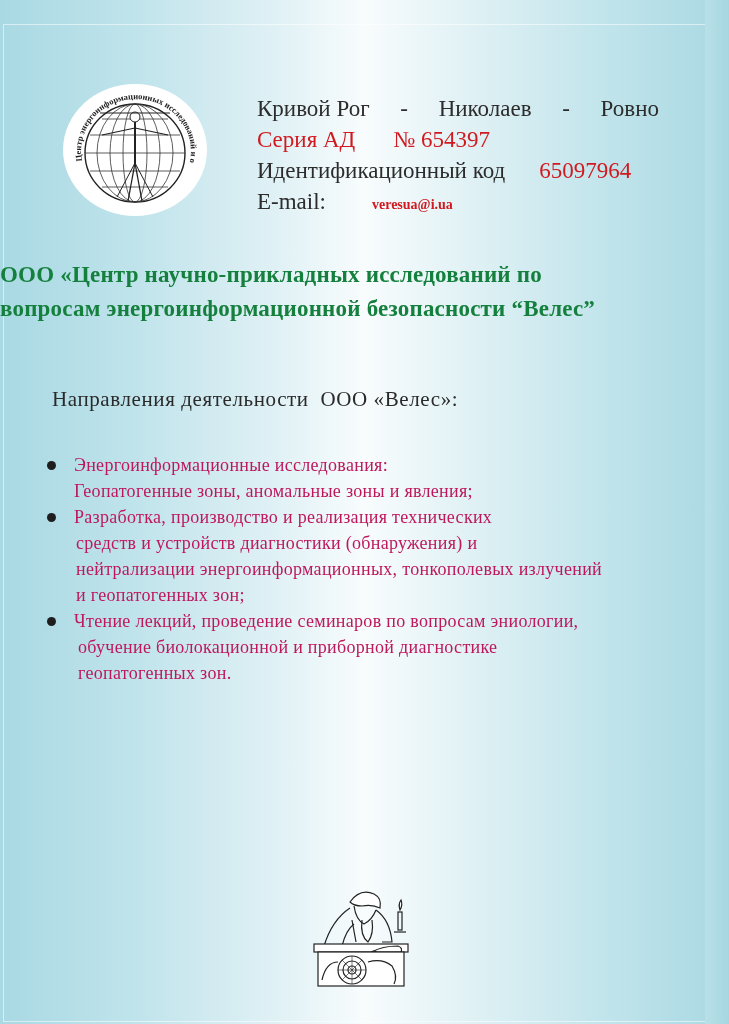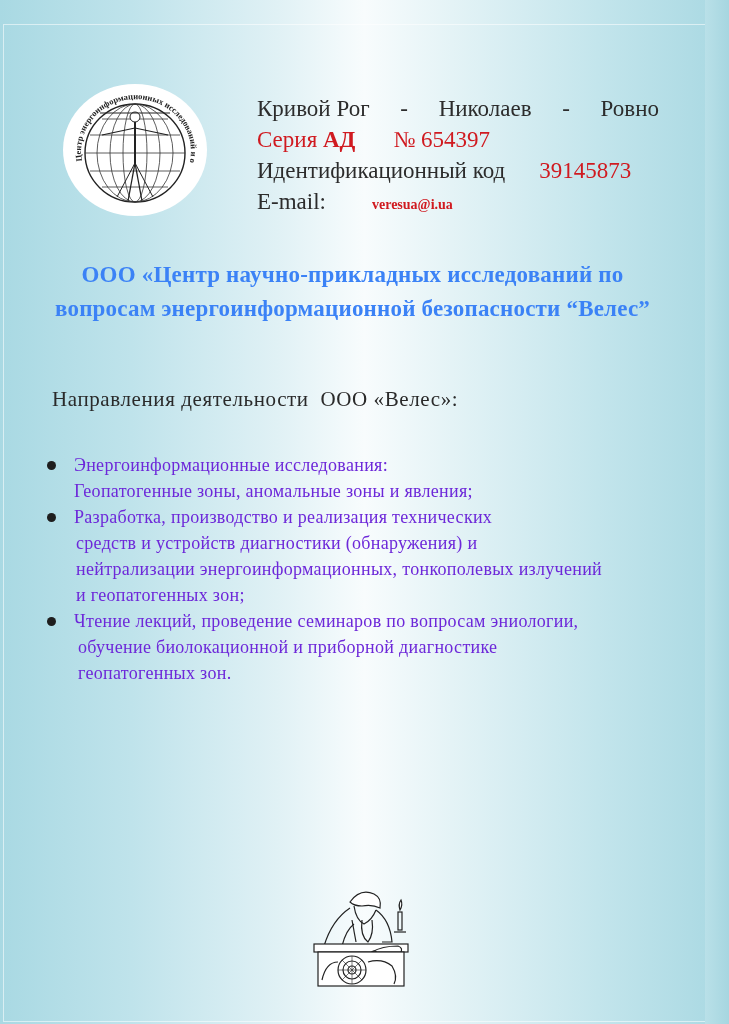--- a/index.html
+++ b/index.html
@@ -54,36 +54,35 @@
       position: absolute;
       left: 257px;
       top: 93px;
       font-size: 23px;
       line-height: 31px;
       color: #2c2c2c;
     }
     .info .row { white-space: pre; height: 31px; }
     .info .cities { display: flex; width: 402px; justify-content: space-between; }
     .red { color: #d01a20; }
-    .bold { font-weight: bold; }
+    .bold { font-weight: normal; }
     .info .series-no { margin-left: 38px; margin-top: 28px; }
     .info .code-val { margin-left: 34px; }
     .info .email-val { margin-left: 46px; font-weight: bold; font-size: 14px; }
 
     
     .title {
       position: absolute;
       left: 0;
       top: 258px;
       width: 705px;
-      text-align: center;
       font-size: 23px;
       line-height: 34px;
       font-weight: bold;
-      color: #3b82f6;
+      color: #15803d;
       letter-spacing: 0.2px;
     }
 
     
     .dir-heading {
       position: absolute;
       left: 44px;
       top: 387px;
       font-size: 21px;
       color: #2a2a2a;
@@ -91,21 +90,21 @@
     }
 
     
     .list {
       position: absolute;
       left: 44px;
       top: 452px;
       width: 660px;
       font-size: 18px;
       line-height: 26px;
-      color: #6d28d9;
+      color: #be185d;
       letter-spacing: 0.3px;
     }
     .item { position: relative; }
     .bullet {
       position: absolute;
       left: 3px;
       top: 9px;
       width: 9px;
       height: 9px;
       border-radius: 50%;
@@ -167,21 +166,21 @@
 
 <div class="info">
   <div class="row cities">
     <span>Кривой Рог</span>
     <span>-</span>
     <span>Николаев</span>
     <span>-</span>
     <span>Ровно</span>
   </div>
   <div class="row red"><span>Серия</span> <span class="bold">АД</span><span class="series-no">№ 654397</span></div>
-  <div class="row"><span>Идентификационный код</span><span class="red code-val">39145873</span></div>
+  <div class="row"><span>Идентификационный код</span><span class="red code-val">65097964</span></div>
   <div class="row"><span>E-mail:</span><span class="red email-val">veresua@i.ua</span></div>
 </div>
 
 <div class="title">
   <div>ООО «Центр научно-прикладных исследований по</div>
   <div>вопросам энергоинформационной безопасности “Велес”</div>
 </div>
 
 <div class="dir-heading" style="white-space:pre;margin-left:8px;">Направления деятельности  ООО «Велес»:</div>
 

